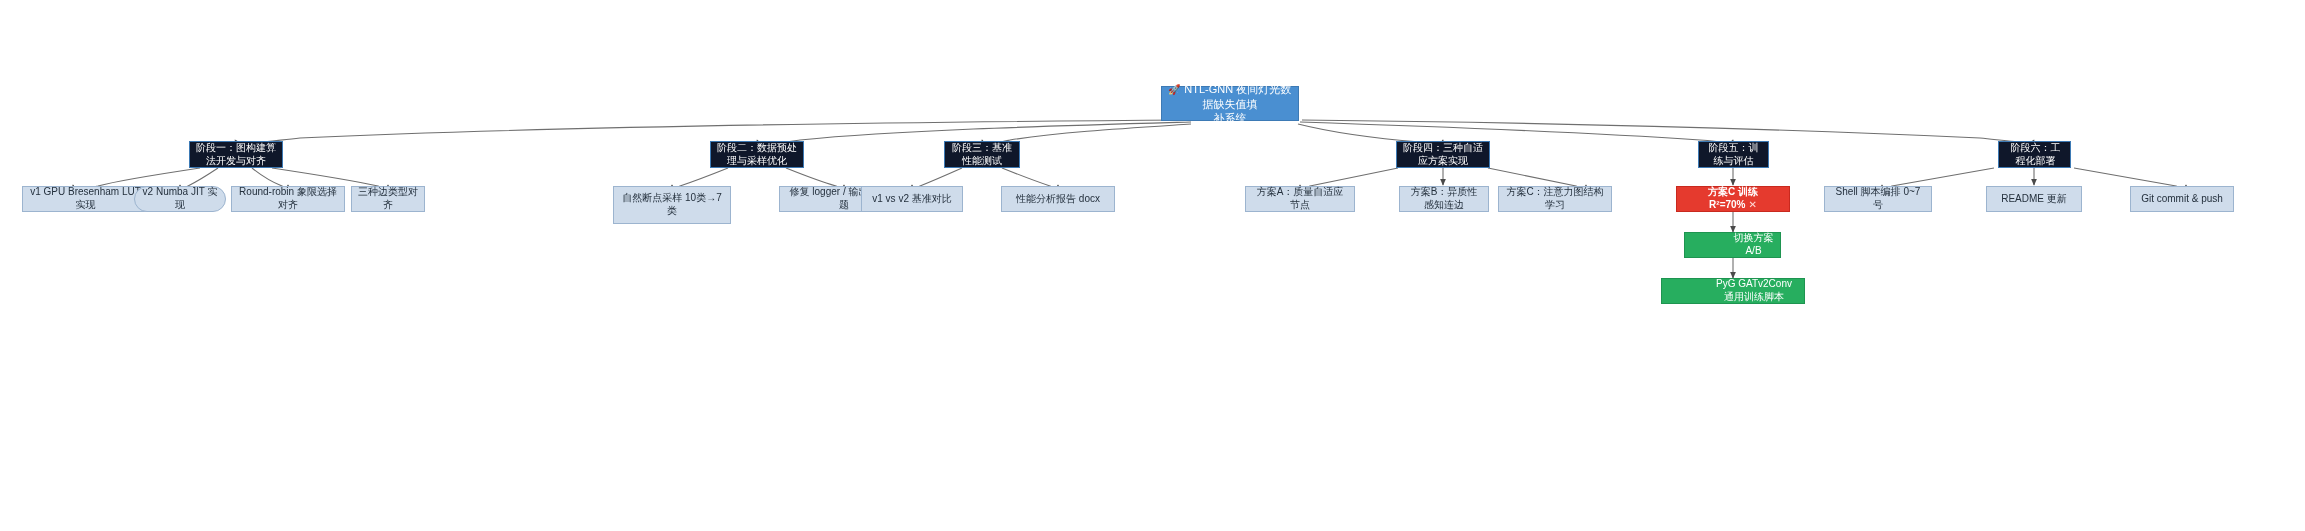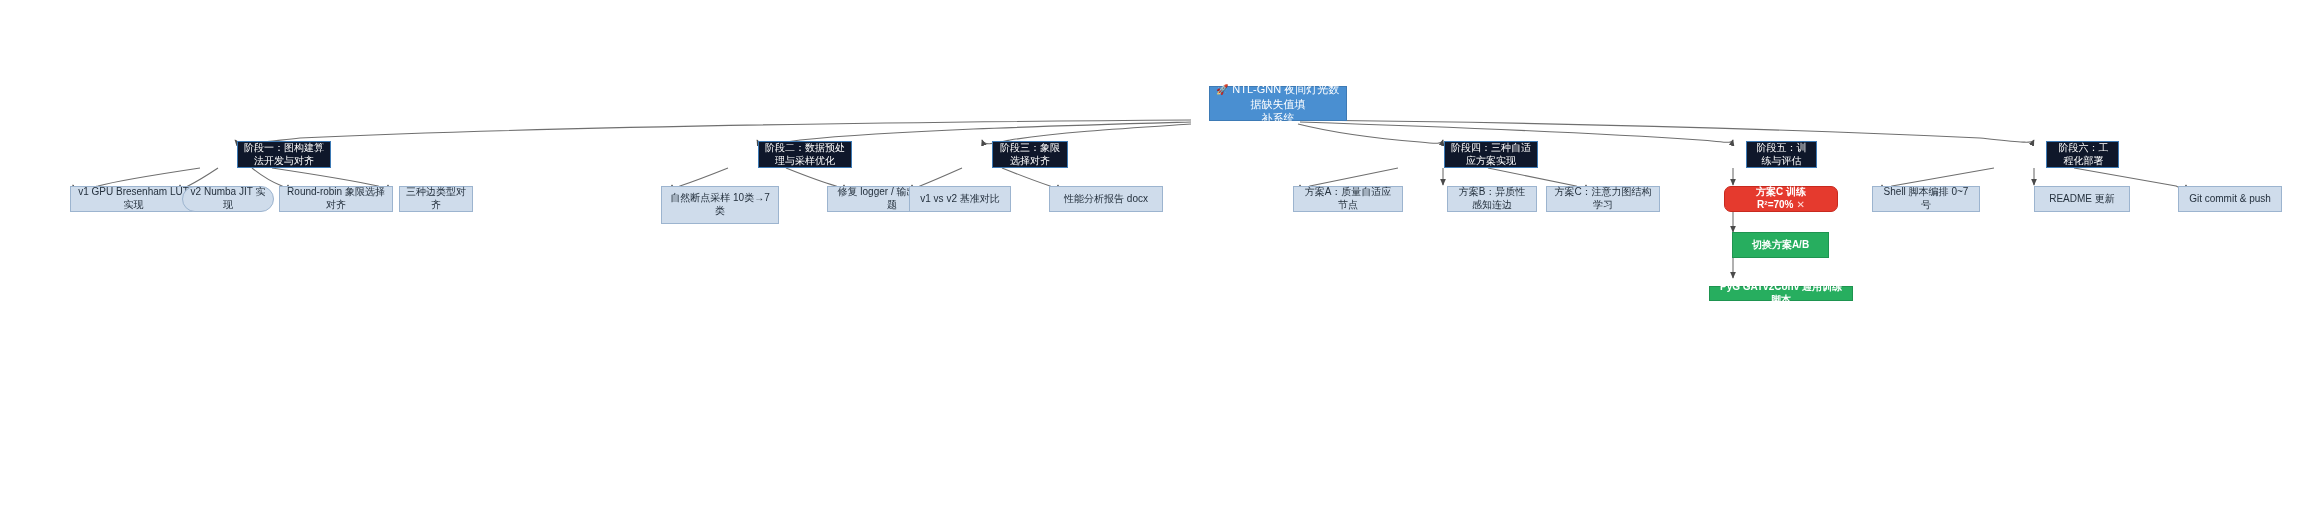--- a/index.html
+++ b/index.html
@@ -29,21 +29,20 @@
     position: absolute;
     box-sizing: border-box;
     display: flex;
     align-items: center;
     justify-content: center;
     text-align: center;
     line-height: 1.28;
     border-style: solid;
     border-width: 1px;
     padding: 2px 6px;
-    margin-left: 48px;
   }
   .node-label {
     display: block;
     width: 100%;
     white-space: pre-line;
   }
   
   .n-root {
     background: #4a8fd1;
     border-color: #3d7ab5;
@@ -71,21 +70,22 @@
     color: #ffffff;
     font-size: 10px;
     font-weight: bold;
   }
   
   .n-ok {
     background: #27ae5f;
     border-color: #1e9450;
     color: #ffffff;
     font-size: 10px;
-    font-weight: bold;
+    font-weight: normal;
+    padding-left: 48px;
   }
   .rocket {
     font-size: 10px;
     margin-right: 3px;
   }
   .xmark {
     color: #ffd9d5;
     margin-left: 3px;
     font-weight: normal;
   }
@@ -144,21 +144,21 @@
 
   <div class="node n-stage" style="left:189px; top:141px; width:94px; height:27px;">
     <span class="node-label">阶段一：图构建算法开发与对齐</span>
   </div>
 
   <div class="node n-stage" style="left:710px; top:141px; width:94px; height:27px;">
     <span class="node-label">阶段二：数据预处理与采样优化</span>
   </div>
 
   <div class="node n-stage" style="left:944px; top:141px; width:76px; height:27px;">
-    <span class="node-label">阶段三：象限选择对齐</span>
+    <span class="node-label">阶段三：基准性能测试</span>
   </div>
 
   <div class="node n-stage" style="left:1396px; top:141px; width:94px; height:27px;">
     <span class="node-label">阶段四：三种自适应方案实现</span>
   </div>
 
   <div class="node n-stage" style="left:1698px; top:141px; width:71px; height:27px;">
     <span class="node-label">阶段五：训练与评估</span>
   </div>
 
@@ -196,28 +196,28 @@
   <div class="node n-leaf" style="left:1245px; top:186px; width:110px; height:26px;">
     <span class="node-label">方案A：质量自适应节点</span>
   </div>
   <div class="node n-leaf" style="left:1399px; top:186px; width:90px; height:26px;">
     <span class="node-label">方案B：异质性感知连边</span>
   </div>
   <div class="node n-leaf" style="left:1498px; top:186px; width:114px; height:26px;justify-content:center;">
     <span class="node-label">方案C：注意力图结构学习</span>
   </div>
 
-  <div class="node n-fail" style="left:1676px; top:186px; width:114px; height:26px;border-radius:7px;">
+  <div class="node n-fail" style="left:1676px; top:186px; width:114px; height:26px;">
     <span class="node-label"><span>方案C 训练 R²=70%</span><span class="xmark">✕</span></span>
   </div>
 
   <div class="node n-ok" style="left:1684px; top:232px; width:97px; height:26px;">
     <span class="node-label">切换方案A/B</span>
   </div>
-  <div class="node n-ok" style="left:1661px; top:286px; width:144px; height:15px;text-align:center;">
+  <div class="node n-ok" style="left:1661px; top:278px; width:144px; height:26px;text-align:center;">
     <span class="node-label">PyG GATv2Conv 通用训练脚本</span>
   </div>
 
   <div class="node n-leaf" style="left:1824px; top:186px; width:108px; height:26px;">
     <span class="node-label">Shell 脚本编排 0~7号</span>
   </div>
   <div class="node n-leaf" style="left:1986px; top:186px; width:96px; height:26px;">
     <span class="node-label">README 更新</span>
   </div>
   <div class="node n-leaf" style="left:2130px; top:186px; width:104px; height:26px;">

